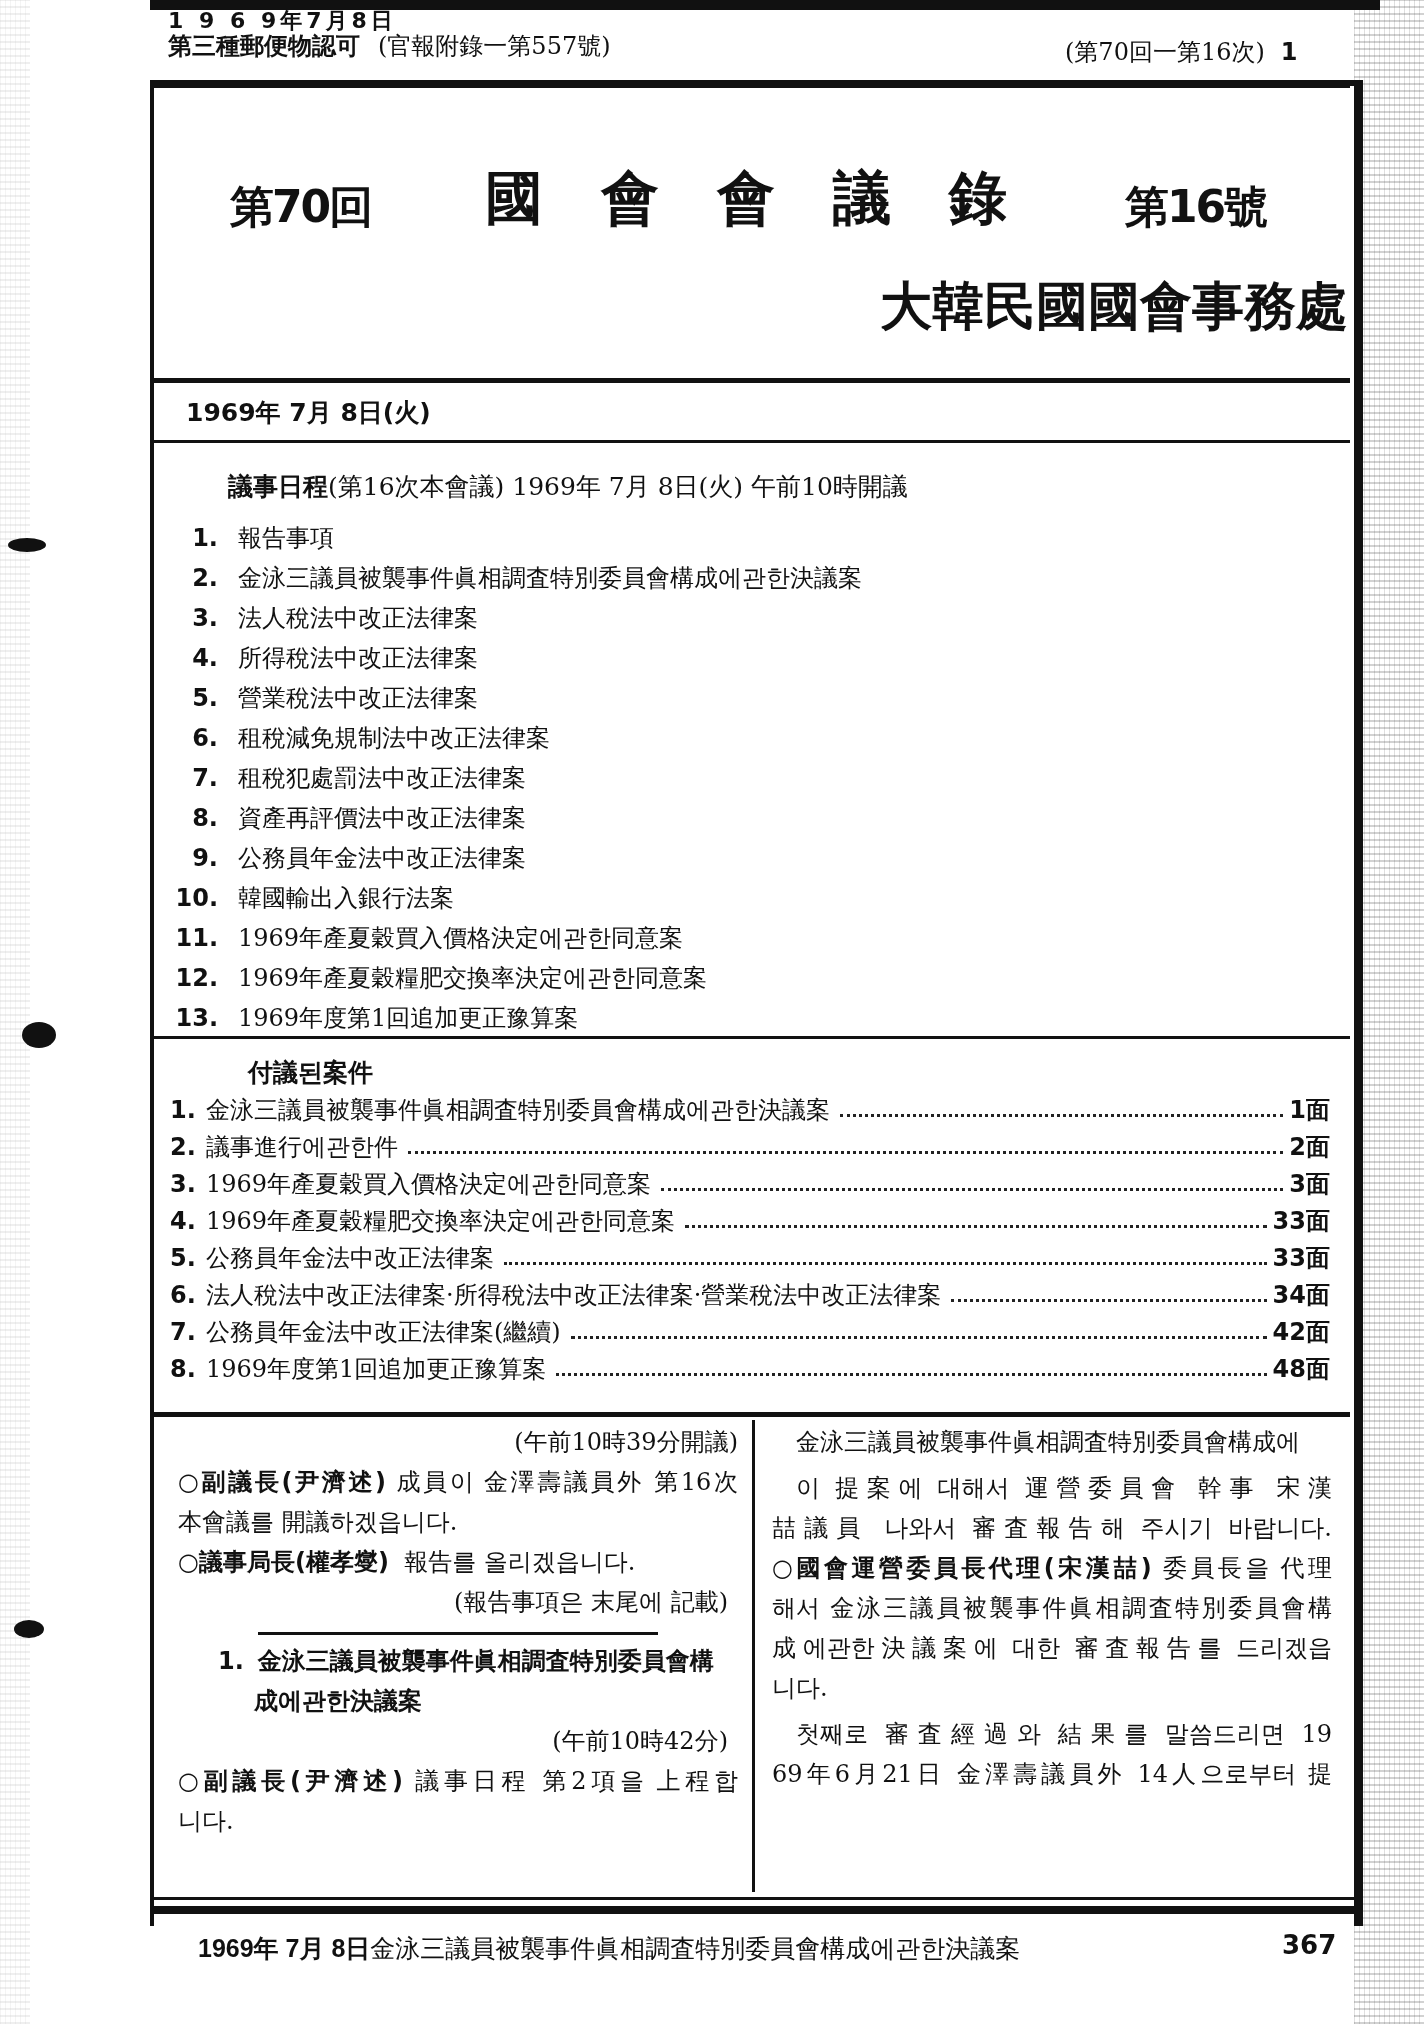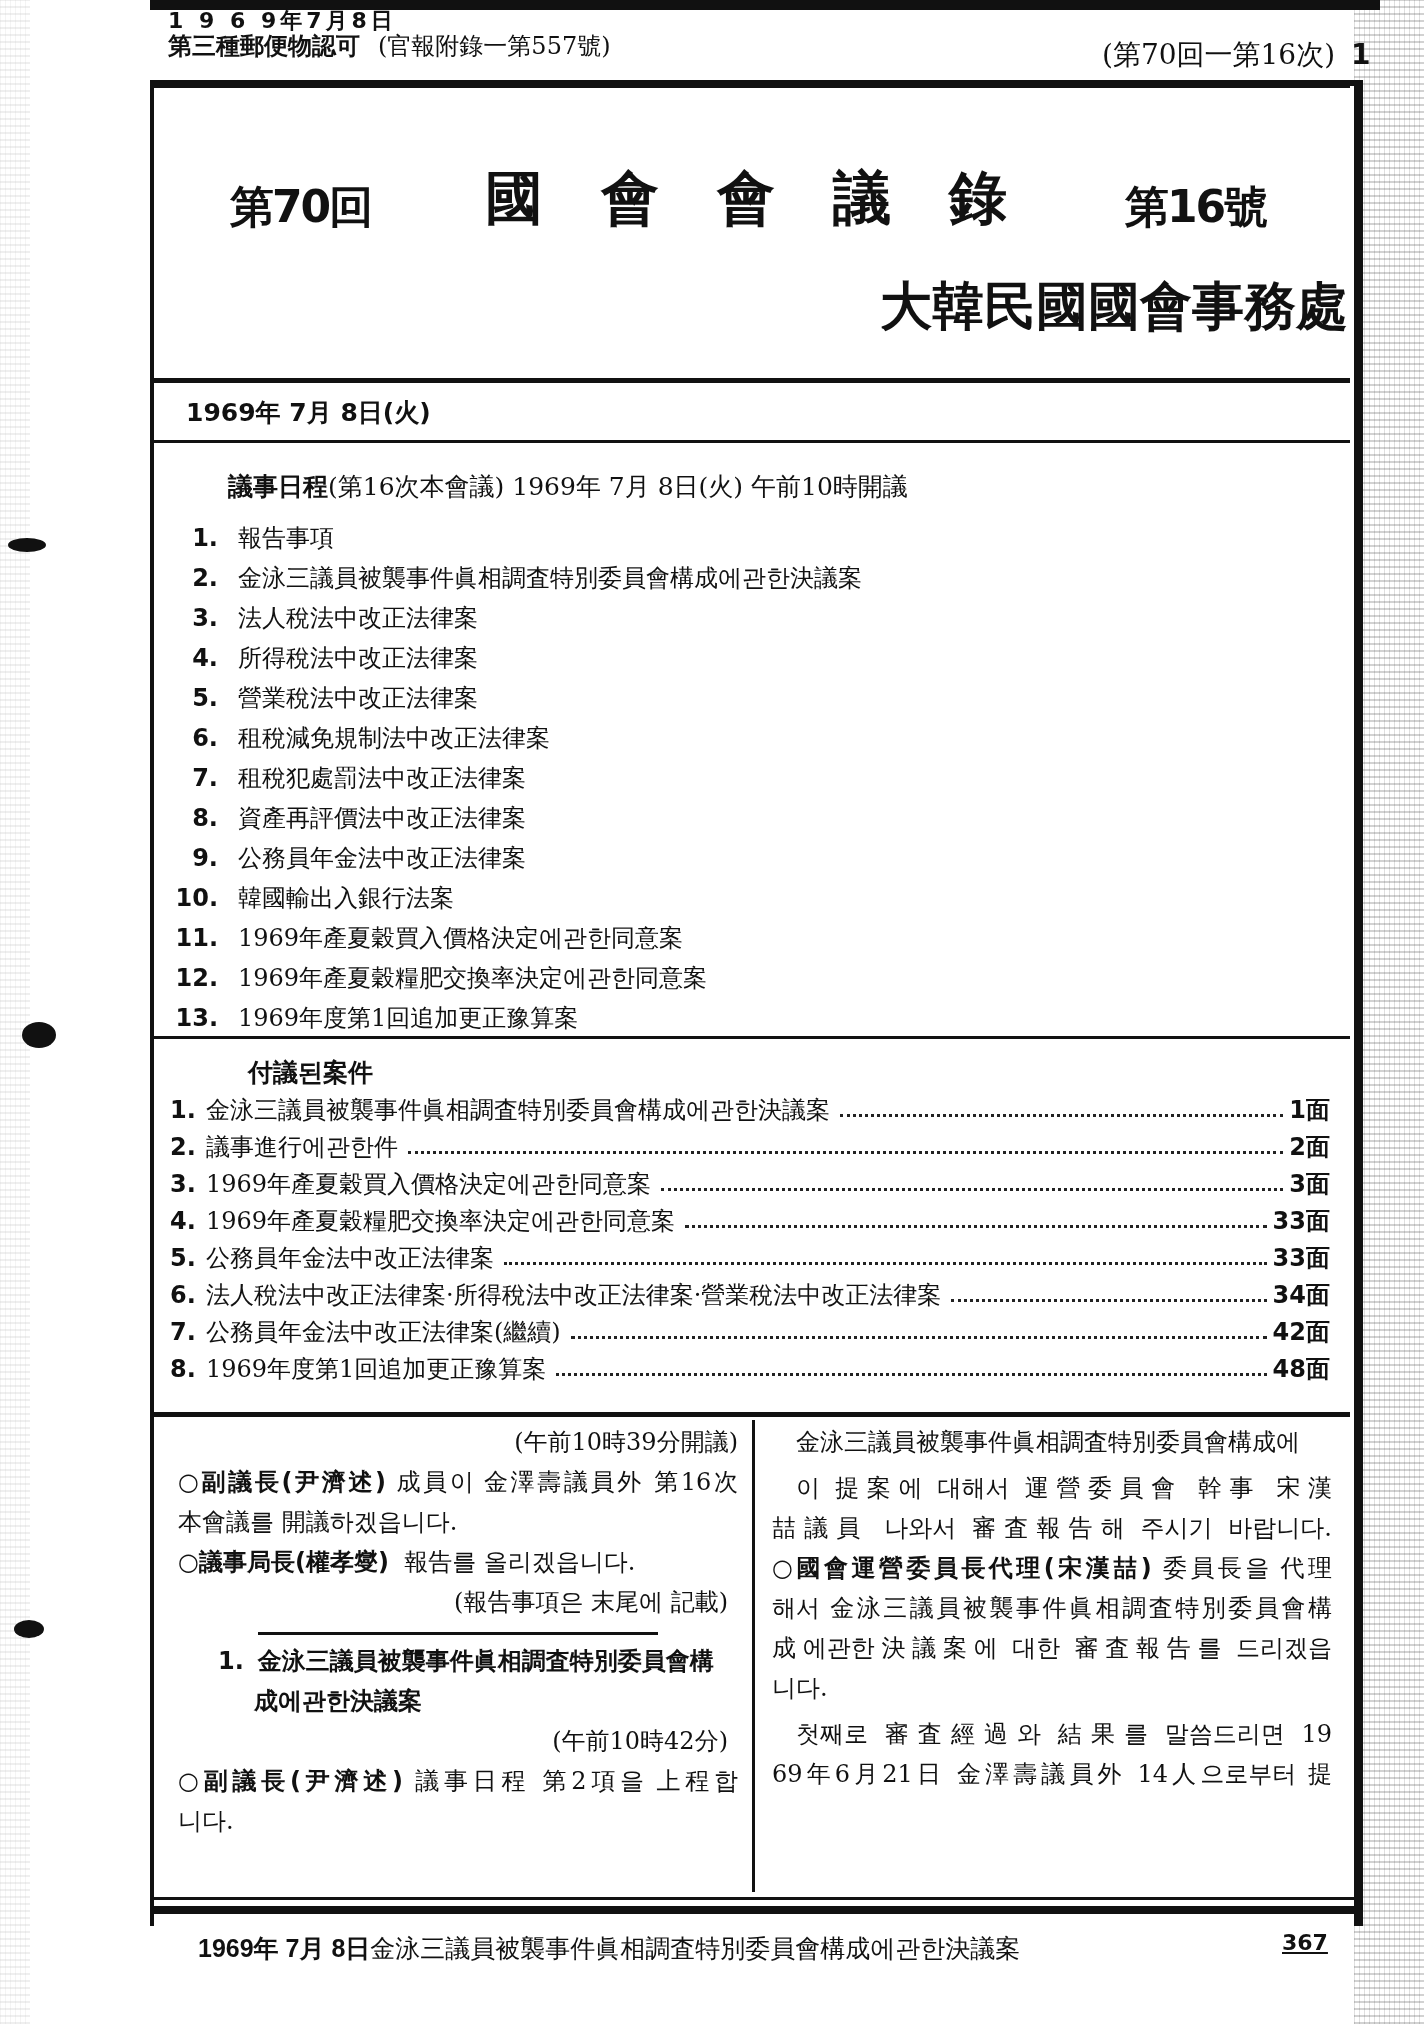--- a/index.html
+++ b/index.html
@@ -18,21 +18,21 @@
   }
   .edge-noise.left {
     left: 0; right: auto; width: 30px; opacity: 0.25;
   }
   .blob { position: absolute; background: #111; border-radius: 50%; }
   
   .top-strip { left: 150px; top: 0; width: 1230px; height: 10px; background: #111; }
   .top-line1 { left: 168px; top: 6px; font-size: 22px; font-weight: bold; letter-spacing: 4px; font-family: "DejaVu Sans", sans-serif; }
   .top-line2 { left: 168px; top: 30px; font-size: 24px; font-weight: bold; font-family: "DejaVu Sans", sans-serif; }
   .top-line2 .pub { font-weight: normal; font-family: "DejaVu Serif", serif; margin-left: 18px; }
-  .top-right { left: 1065px; top: 36px; font-size: 28px; margin-left: 37px; }
+  .top-right { left: 1065px; top: 36px; font-size: 24px; }
   .top-right .pg { font-weight: bold; margin-left: 16px; font-family: "DejaVu Sans", sans-serif; }
 
   
   .frame {
     left: 150px; top: 80px; width: 1200px; height: 1840px;
     border-left: 4px solid #111; border-right: 9px solid #111; border-top: 6px solid #111;
   }
   .frame-bottom { left: 150px; top: 1906px; width: 1212px; height: 8px; background: #111; }
   .frame-bottom2 { left: 150px; top: 1897px; width: 1212px; height: 3px; background: #111; }
   .hline { position: absolute; height: 3px; background: #111; }
@@ -68,21 +68,21 @@
   .speaker { font-weight: bold; font-family: "DejaVu Sans", sans-serif; }
   .justify { text-align: justify; text-align-last: justify; }
   .indent { text-indent: 24px; }
   .sec-rule { height: 3px; background: #111; width: 400px; margin: 10px 0 6px 80px; }
   .sec-title { font-weight: bold; font-family: "DejaVu Sans", sans-serif; padding-left: 40px; }
   .sec-title .n { margin-right: 14px; }
   .sec-title .cont { padding-left: 36px; }
 
   .footer-left { left: 198px; top: 1932px; font-size: 25px; }
   .footer-left b { font-family: Liberation Sans, sans-serif; }
-  .footer-page { left: 1282px; top: 1930px; font-size: 22px; font-weight: bold; font-family: "DejaVu Sans", sans-serif; text-decoration: underline; }
+  .footer-page { left: 1282px; top: 1930px; font-size: 26px; font-weight: bold; font-family: "DejaVu Sans", sans-serif; }
 </style>
 </head>
 <body>
 
 <div class="edge-noise"></div>
 <div class="edge-noise left"></div>
 <div class="blob" style="left:8px;top:538px;width:38px;height:14px;"></div>
 <div class="blob" style="left:22px;top:1022px;width:34px;height:26px;"></div>
 <div class="blob" style="left:14px;top:1620px;width:30px;height:18px;"></div>
 

